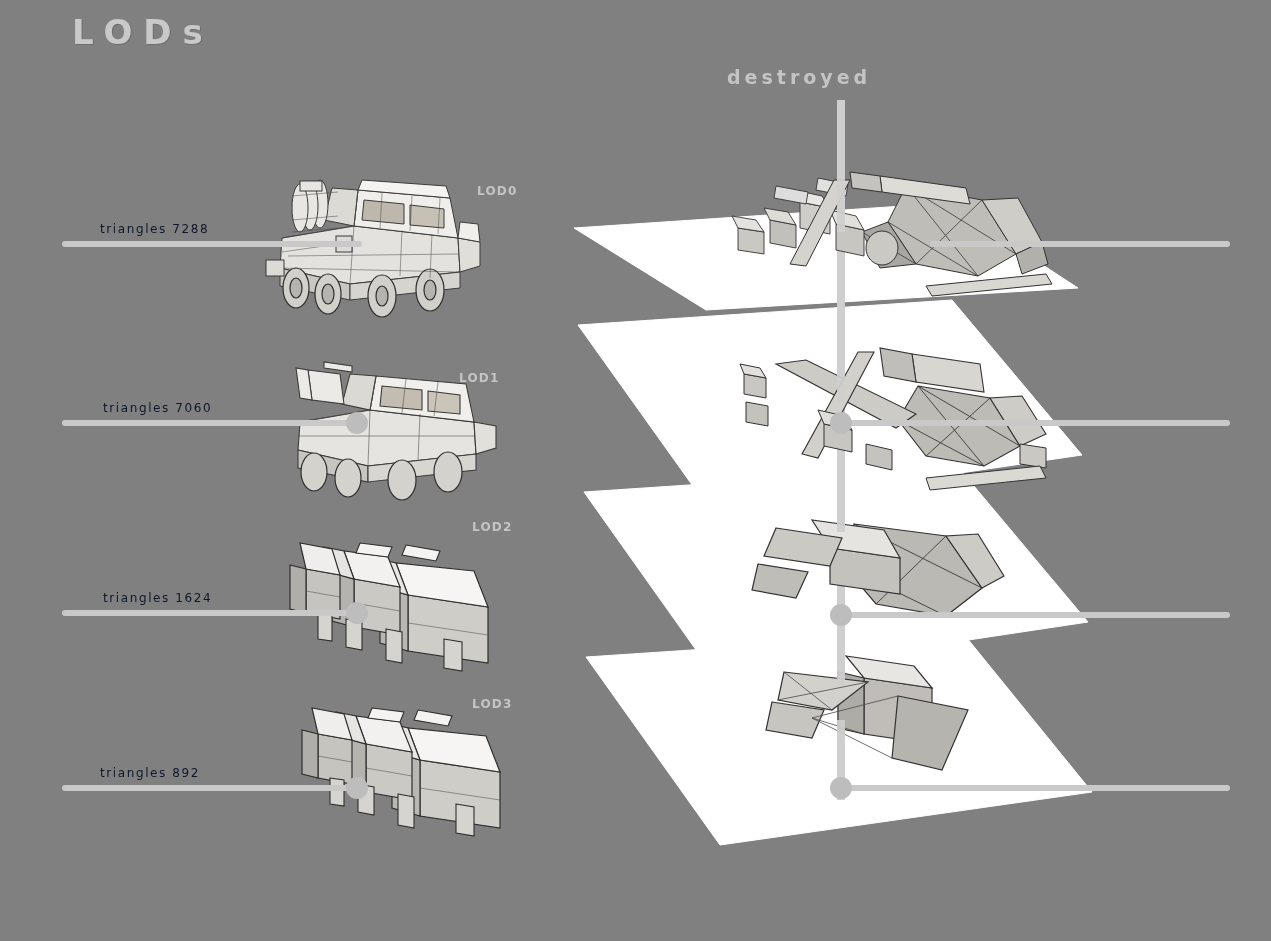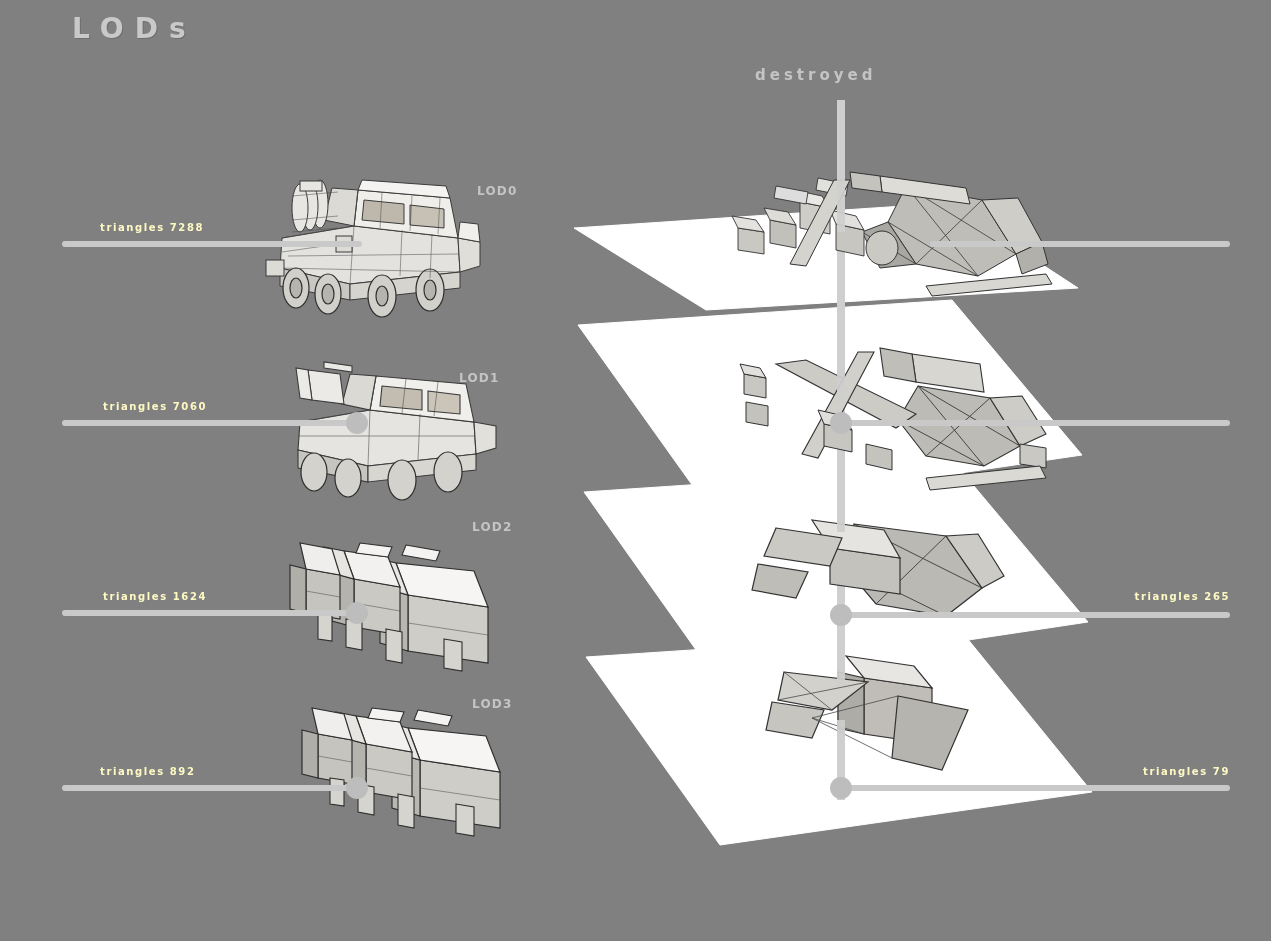--- a/index.html
+++ b/index.html
@@ -6,39 +6,38 @@
   body{
     width:1271px;height:941px;
     background:#808080;
     font-family:"DejaVu Sans","Liberation Sans",sans-serif;
     overflow:hidden;
     position:relative;
   }
   #stage{position:absolute;left:0;top:0;width:1271px;height:941px;}
   .page-title{
     position:absolute;left:72px;top:12px;
-    font-size:28px;font-weight:bold;letter-spacing:11px;
+    font-size:34px;font-weight:bold;letter-spacing:11px;
     color:#c9c9c9;
     text-shadow:1px 1px 0 #6e6e6e;
   }
   .destroyed-label{
     position:absolute;left:727px;top:66px;
-    font-size:15px;font-weight:bold;letter-spacing:4px;
+    font-size:19px;font-weight:bold;letter-spacing:4px;
     color:#c4c4c4;
-    margin-left:28px;
   }
   .lod-label{
     position:absolute;
     font-size:12px;font-weight:bold;letter-spacing:1.2px;
     color:#c4c4c4;
   }
   .tri-label{
     position:absolute;
-    font-size:10px;font-weight:bold;letter-spacing:1.6px;
-    color:#fef9c3;
+    font-size:12px;font-weight:normal;letter-spacing:1.6px;
+    color:#0f172a;
     white-space:nowrap;
   }
   .tri-label.right{text-align:right;}
   svg.layer{position:absolute;left:0;top:0;width:1271px;height:941px;overflow:visible;}
   svg.layer.models{pointer-events:none;}
 </style>
 </head>
 <body>
 
 <div id="stage">
@@ -309,16 +308,14 @@
   <div class="lod-label" style="left:477px;top:184px;">LOD0</div>
   <div class="lod-label" style="left:459px;top:371px;">LOD1</div>
   <div class="lod-label" style="left:472px;top:520px;text-align:center;">LOD2</div>
   <div class="lod-label" style="left:472px;top:697px;">LOD3</div>
 
   <div class="tri-label" style="left:100px;top:222px;">triangles 7288</div>
   <div class="tri-label" style="left:103px;top:401px;">triangles 7060</div>
   <div class="tri-label" style="left:103px;top:591px;">triangles 1624</div>
   <div class="tri-label" style="left:100px;top:766px;">triangles 892</div>
 
-  <div class="tri-label right" style="left:930px;top:591px;width:300px;">triangles 265</div>
-  <div class="tri-label right" style="left:930px;top:766px;width:300px;">triangles 79</div>
 
 </div>
 
 </body></html>

